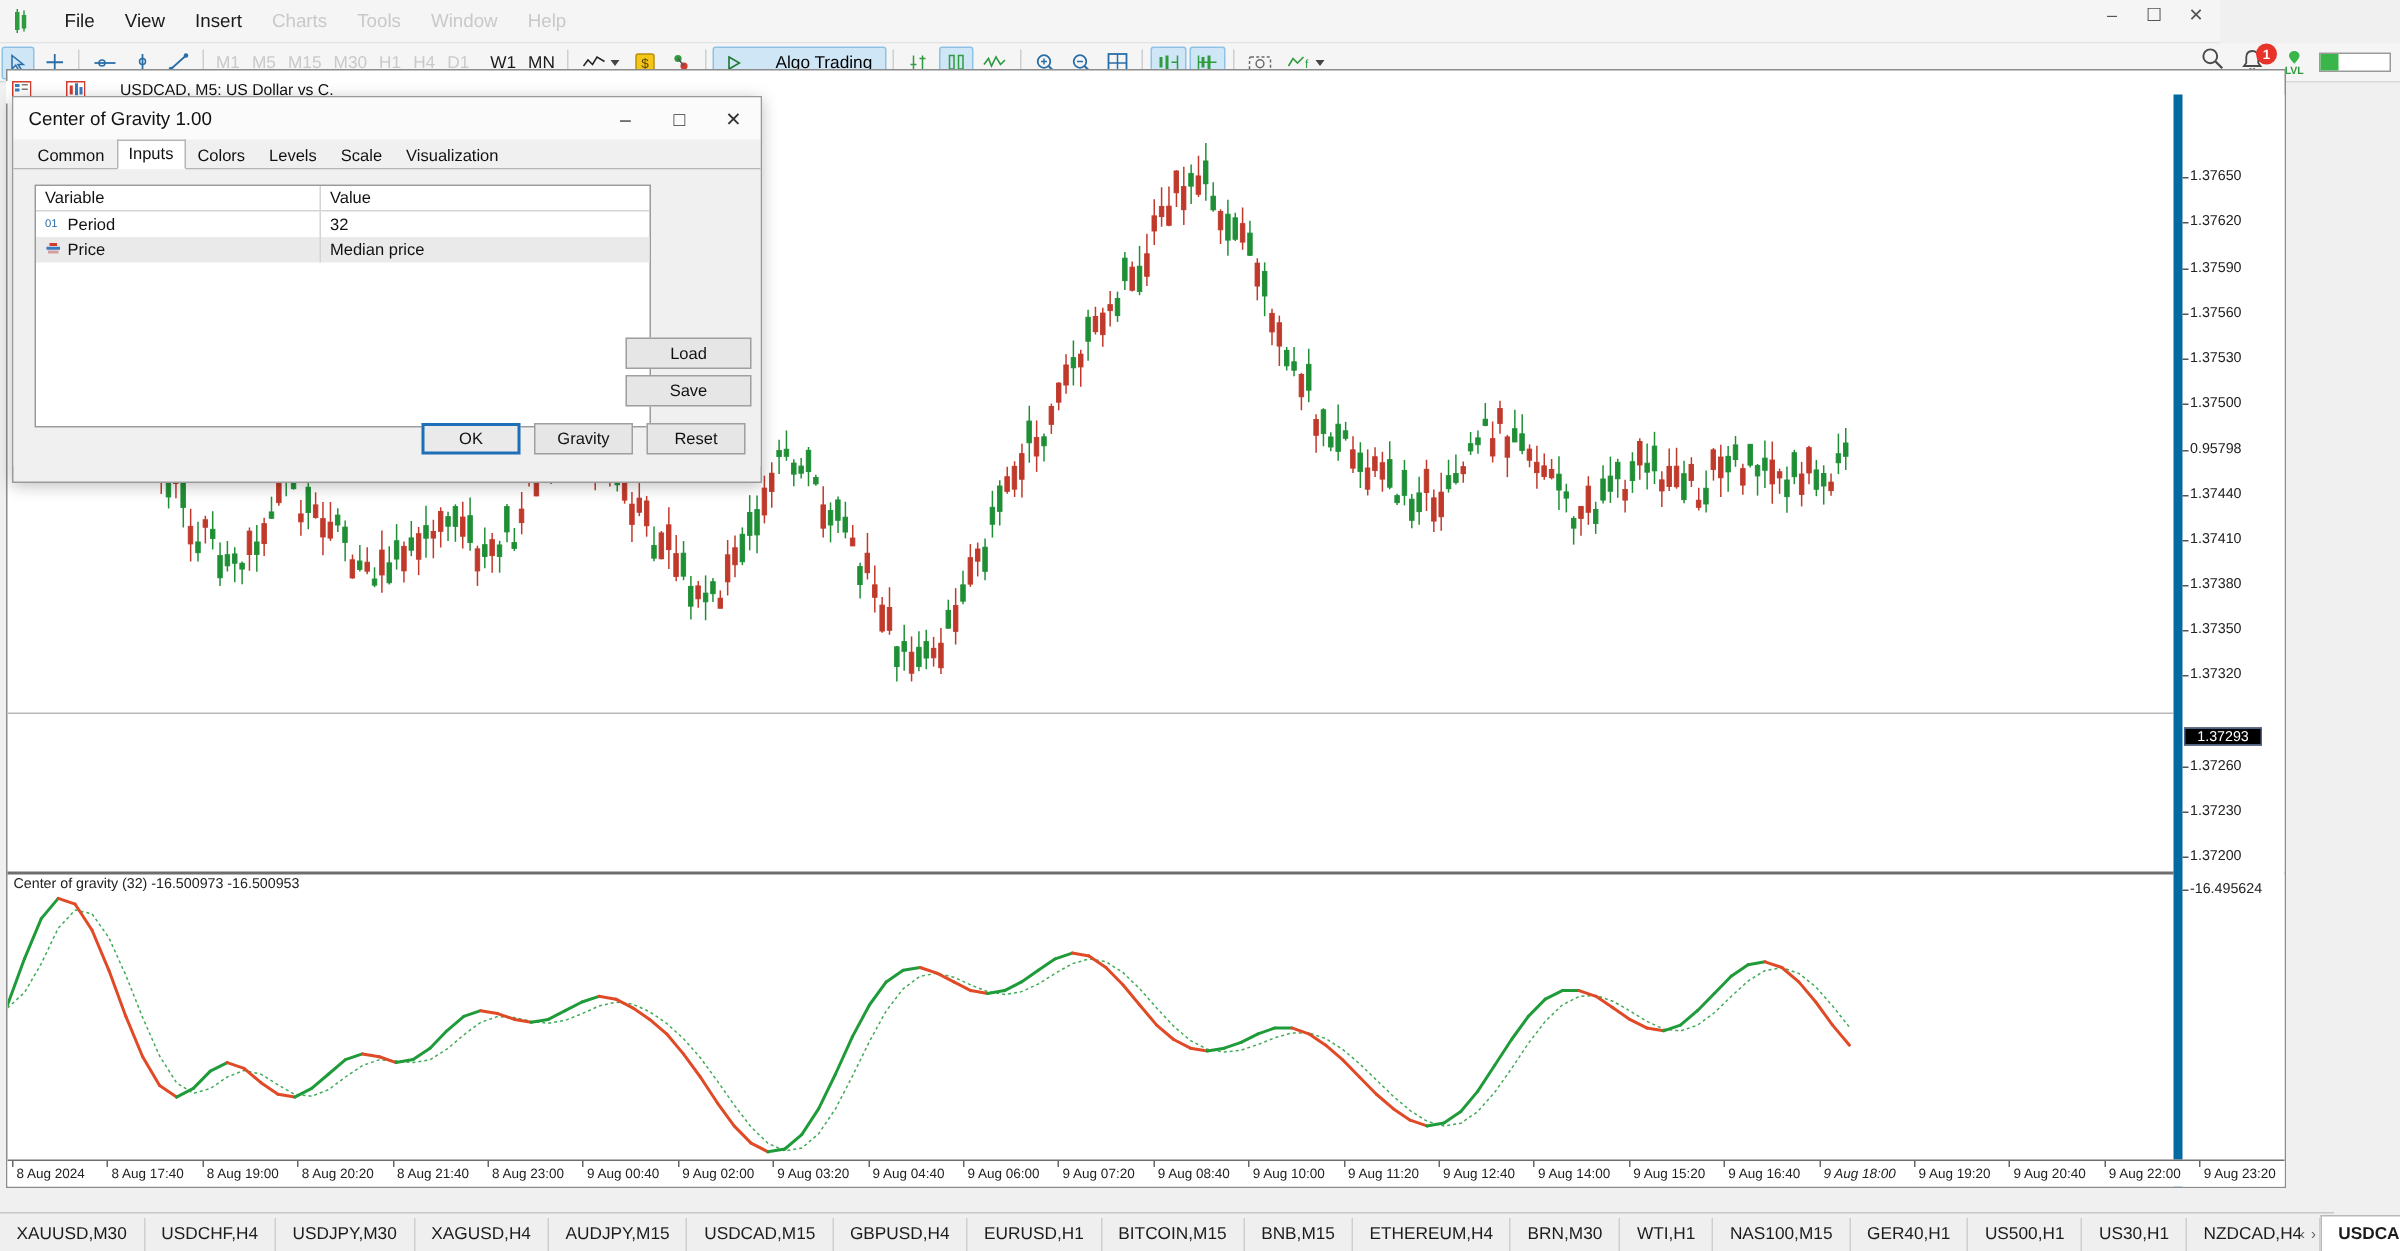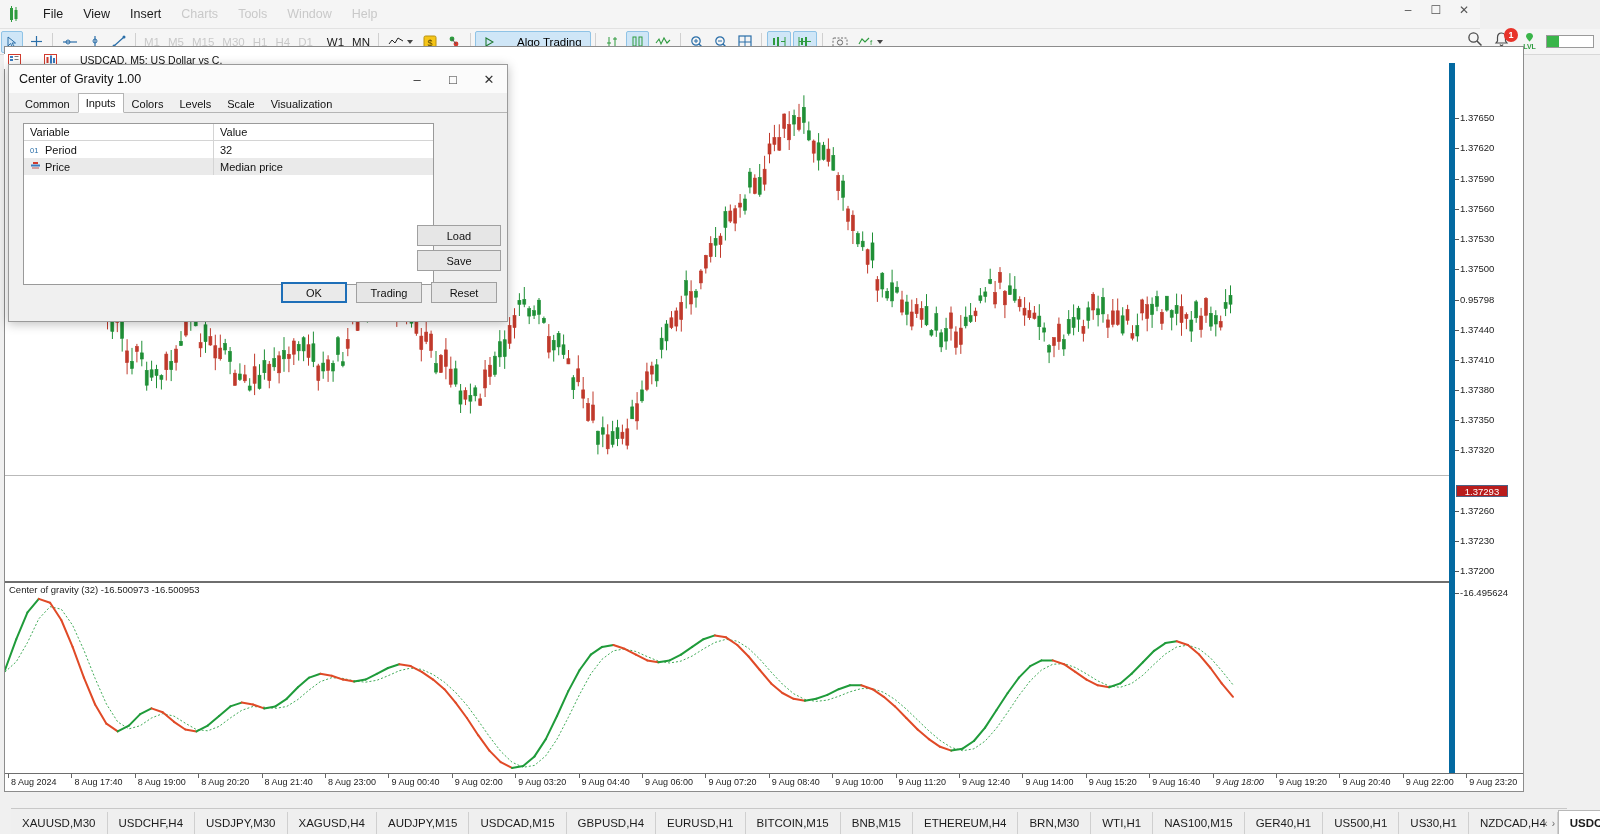--- a/index.html
+++ b/index.html
@@ -87,37 +87,37 @@
 
   .axis-right {
     position: absolute; right: 0; top: 16px; width: 74px; bottom: 0;
     border-left: 6px solid #0369a1; background: #fff;
   }
   .tick { position: absolute; left: 0; font-size: 9.5px; color: #222; white-space: nowrap; }
   .tick::before { content: ""; position: absolute; left: -0px; top: 6px; width: 4px; height: 1px; background: #555; }
   .tick span { margin-left: 5px; }
 
   .pricebadge {
-    position: absolute; left: 1px; width: 52px; height: 12px; background: #b91c1c;
+    position: absolute; left: 1px; width: 52px; height: 12px; background: #000000;
     color: #fff; font-size: 9.5px; line-height: 12px; text-align: center;
     border: 1px solid #4e6285;
   }
   .hline { position: absolute; left: 0; right: 74px; height: 1px; background: #b9b9b9; }
 
   .timeaxis {
     position: absolute; left: 0; right: 0; bottom: 0; height: 18px;
     border-top: 1px solid #6e6e6e; background: #fff;
   }
   .tlab { position: absolute; top: 3px; font-size: 9px; color: #222; white-space: nowrap; padding-left:3px; }
   .tlab::before { content: ""; position: absolute; left: 0; top: -3px; width: 1px; height: 4px; background: #666; }
 
   
   .symbar {
     position: absolute; left: 0; bottom: 0; width: 1556px; height: 26px;
-    background: #efefef; border-top: 1px solid #c8c8c8; display: flex; align-items: flex-end; margin-left: 11px;
+    background: #efefef; border-top: 1px solid #c8c8c8; display: flex; align-items: flex-end;
   }
   .symtab {
     font-size: 11.5px; color: #1c1c1c; height: 22px; line-height: 22px;
     padding: 0 11px; border-right: 1px solid #cfcfcf; white-space: nowrap;
   }
   .symtab.active {
     background: #ffffff; border: 1px solid #b8b8b8; border-bottom: none;
     height: 24px; line-height: 24px; font-weight: bold;
   }
   .sym-nav { position: absolute; right: 8px; bottom: 5px; font-size: 10px; color: #666; letter-spacing: 4px; }
@@ -1108,19 +1108,19 @@
           </div>
           <div class="c2">Median price</div>
         </div>
       </div>
 
       <div class="sidebtn" style="left:408px; top:112px">Load</div>
       <div class="sidebtn" style="left:408px; top:137px">Save</div>
 
       <div class="dlg-foot">
         <div class="fbtn primary">OK</div>
-        <div class="fbtn">Trading</div>
+        <div class="fbtn">Gravity</div>
         <div class="fbtn">Reset</div>
       </div>
     </div>
   </div>
 
 </div>
 
 </body></html>

